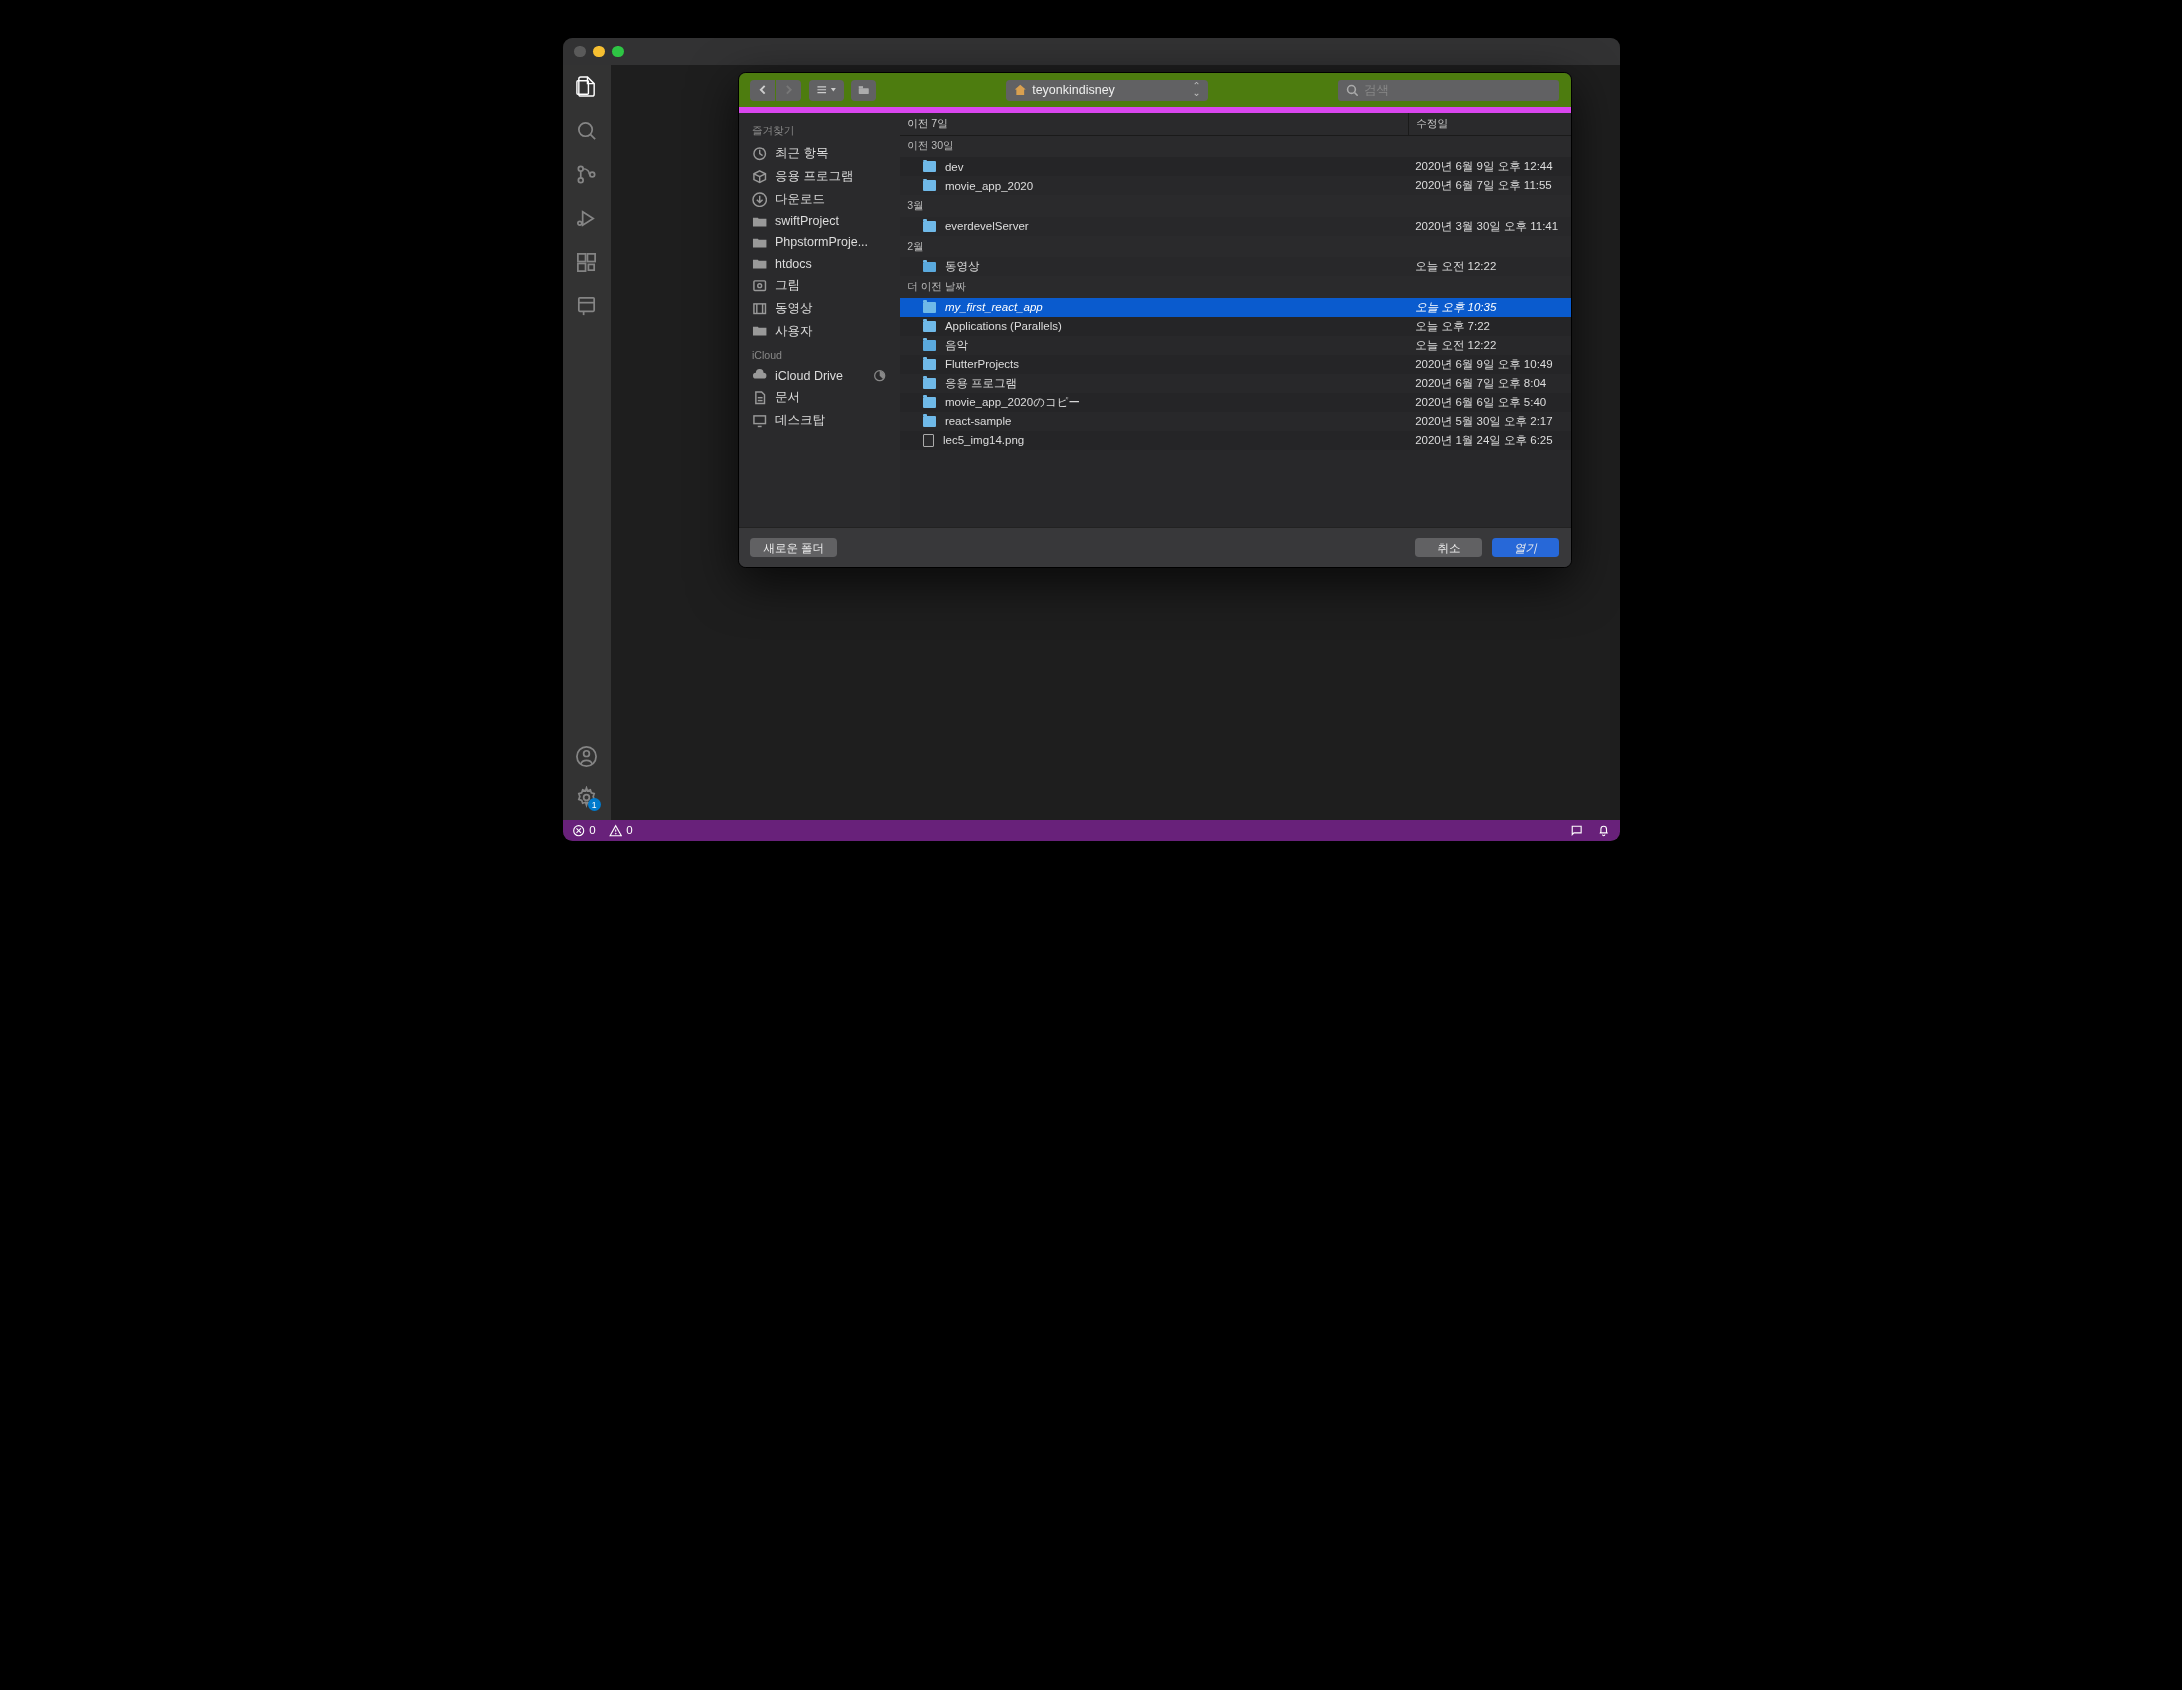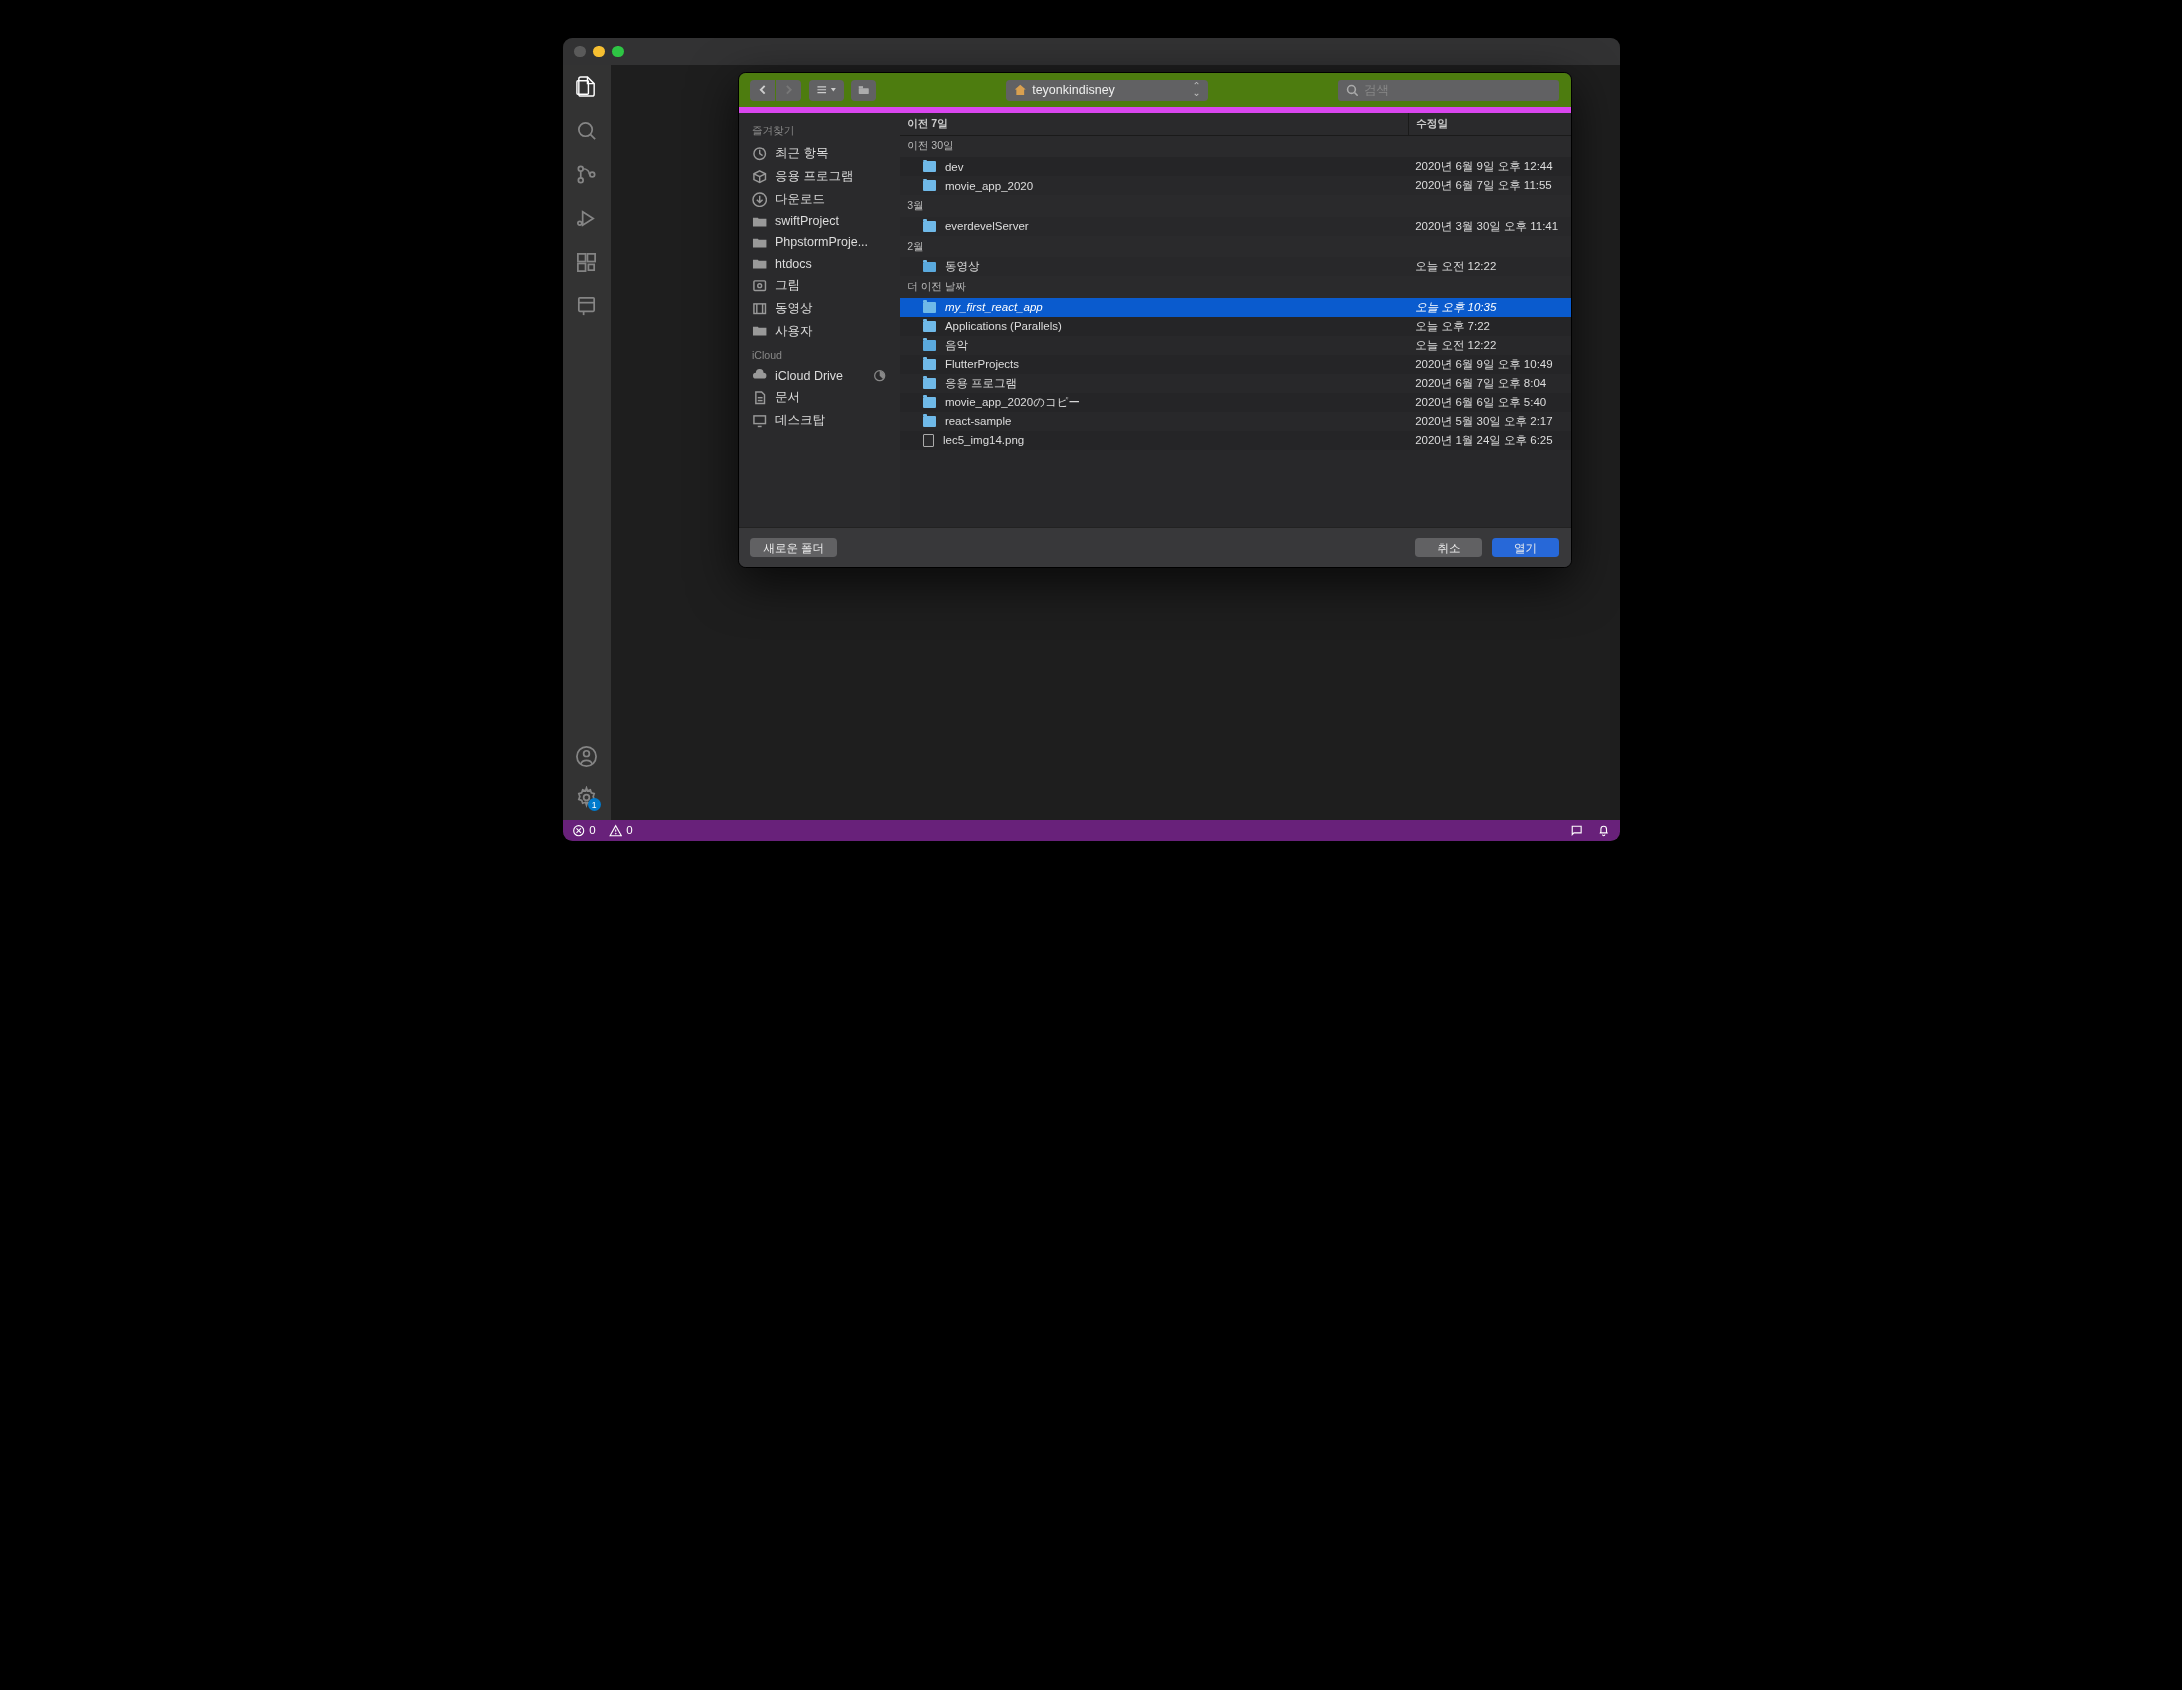--- a/index.html
+++ b/index.html
@@ -58,21 +58,21 @@
     .dialog-body { flex: 1; display: flex; background: #2a2a2c; overflow: hidden; }
     
     .sidebar { width: 161px; background: #2a2a2c; padding: 7.7px 0; color: #bbb; font-size: 11.5px; overflow-y: auto; }
     .sidebar-section-header { color: #888; font-size: 10.6px; padding: 3.8px 13.4px; }
     .sidebar-item { display: flex; align-items: center; gap: 7.7px; padding: 2.9px 13.4px; cursor: pointer; color: #ddd; font-size: 12.5px; }
     .sidebar-item svg, .sidebar-icon { width: 15.4px; height: 15.4px; color: #999; flex-shrink: 0; }
     .sidebar-item .pie { margin-left: auto; width: 13.4px; height: 13.4px; }
     
     .file-list { flex: 1; background: #28282a; display: flex; flex-direction: column; overflow: hidden; }
     .list-header { display: flex; background: #2a2a2c; border-bottom: 1px solid #1a1a1a; font-size: 10.6px; color: #ccc; }
-    .list-header .col { padding: 3.8px 7.7px; font-weight: bold; }
+    .list-header .col { padding: 3.8px 7.7px; }
     .col-name { flex: 1; }
     .col-date { width: 163px; border-left: 1px solid #1a1a1a; }
     
     .list-body { flex: 1; overflow-y: auto; }
     .group-header { font-size: 10.6px; color: #bbb; padding: 3.8px 7.7px; background: #2a2a2c; }
     .file-row { display: flex; align-items: center; font-size: 11.5px; color: #ddd; height: 19px; cursor: pointer; }
     .file-row:nth-child(even) { background: #252527; }
     .file-row.selected { background: #0a5bce; color: #fff; font-style: italic; }
     .file-row .name-cell { flex: 1; display: flex; align-items: center; gap: 9px; padding-left: 23px; }
     .file-row .date-cell { width: 163px; padding: 0 7.7px; text-align: left; }
@@ -458,17 +458,17 @@
               <div class="date-cell">2020년 1월 24일 오후 6:25</div>
             </div>
           </div>
       </div>
     </div>
 
     <div class="dialog-footer">
       <button class="footer-btn">새로운 폴더</button>
       <div class="spacer"></div>
       <button class="footer-btn" style="min-width:67px;">취소</button>
-      <button class="footer-btn primary" style="min-width:67px;">열기</button>
+      <button class="footer-btn primary" style="min-width:67px;font-style:italic;">열기</button>
     </div>
   </div>
 </div>
 
 
 </body></html>

